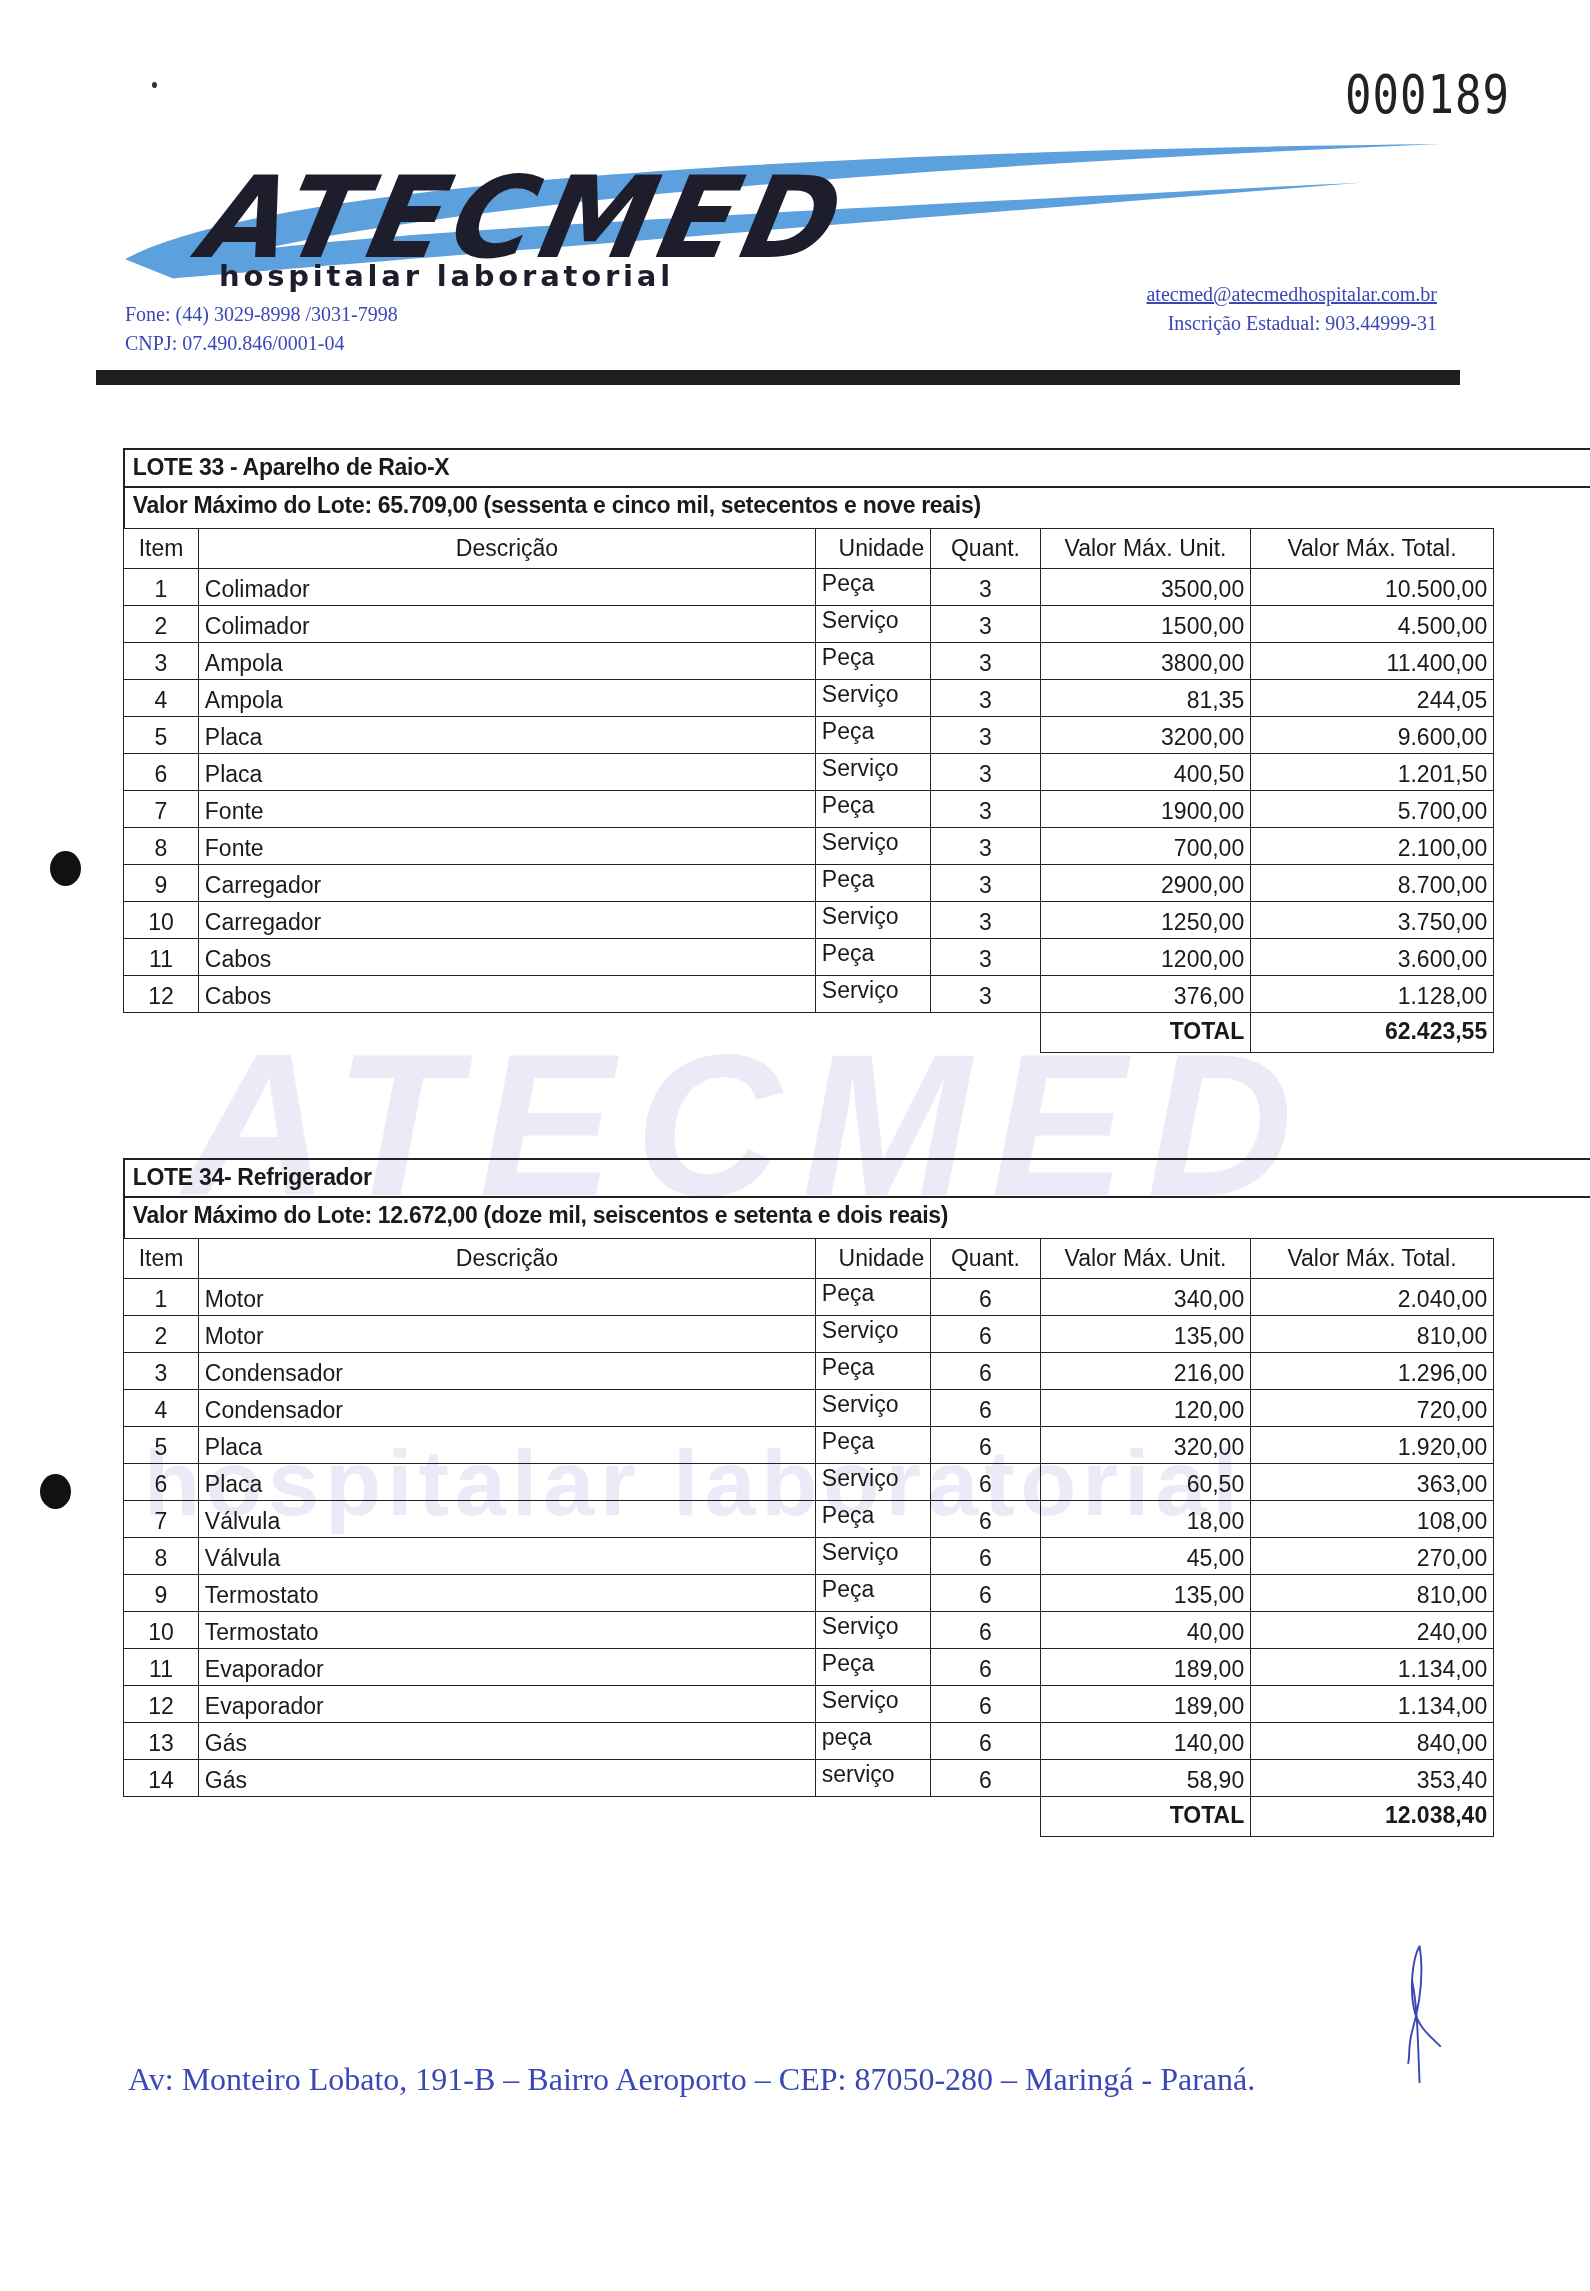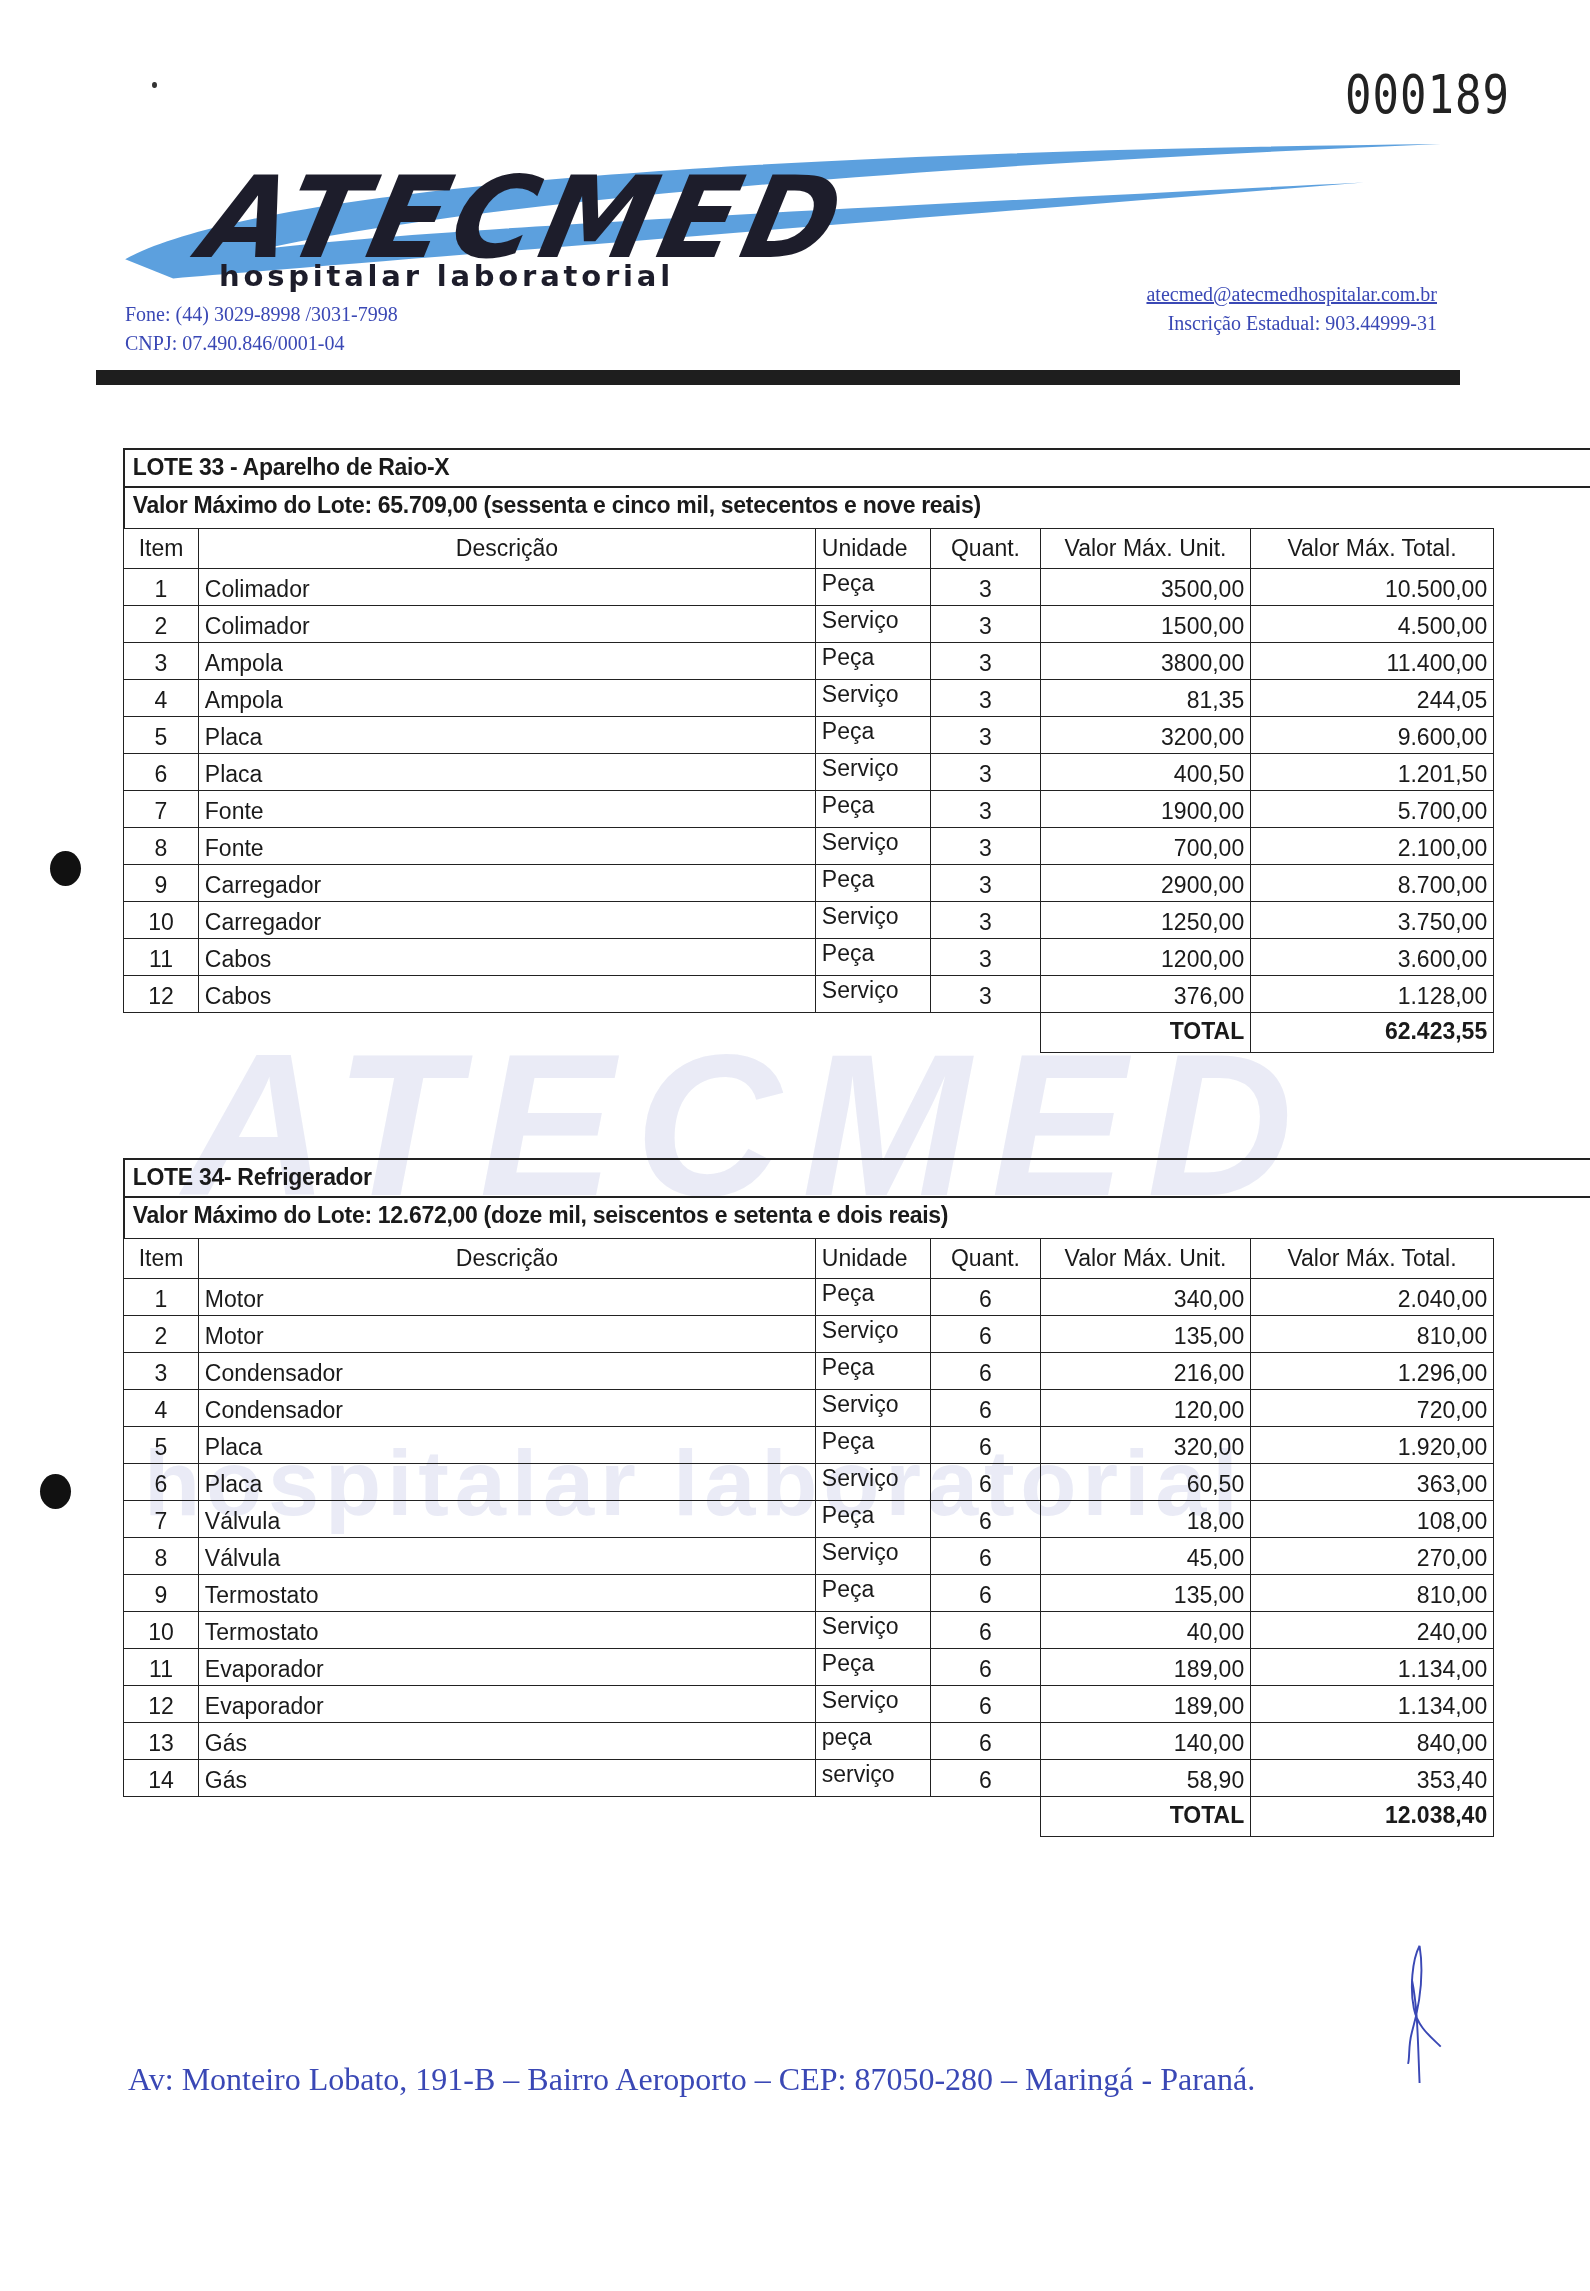--- a/index.html
+++ b/index.html
@@ -34,21 +34,21 @@
   table.items th { height:40px; vertical-align:middle; }
   table.items td { vertical-align:bottom; padding-bottom:1.9px; }
   table.items td.unid { vertical-align:top; padding-top:1px; }
   .c-item { width:75px; text-align:center; }
   .c-desc { width:617px; text-align:left; }
   .c-unid { width:115px; text-align:left; }
   .c-quant { width:110px; text-align:center; }
   .c-unit { width:210px; text-align:right; }
   .c-total { width:243px; text-align:right; }
   th.c-desc { text-align:center; }
-  th.c-unid { text-align:left;margin-top:48px; }
+  th.c-unid { text-align:right;margin-top:48px; }
   th.c-unit, th.c-total { text-align:center; }
   table.items tr.total-row td { border:none; }
   table.items tr.total-row td.tot-label, table.items tr.total-row td.tot-val {
         border:1.9px solid #222; font-weight:bold; text-align:right; vertical-align:middle; height:40px; }
   .bullet { width:31px; height:35px; background:#111; border-radius:50%; }
   .footer { left:128px; top:2061px; font-family:"Liberation Serif", serif; font-size:32px; color:#3a48b5; }
   .signature { left:1383px; top:1941px; width:77px; height:144px; }
 </style>
 </head>
 <body>

